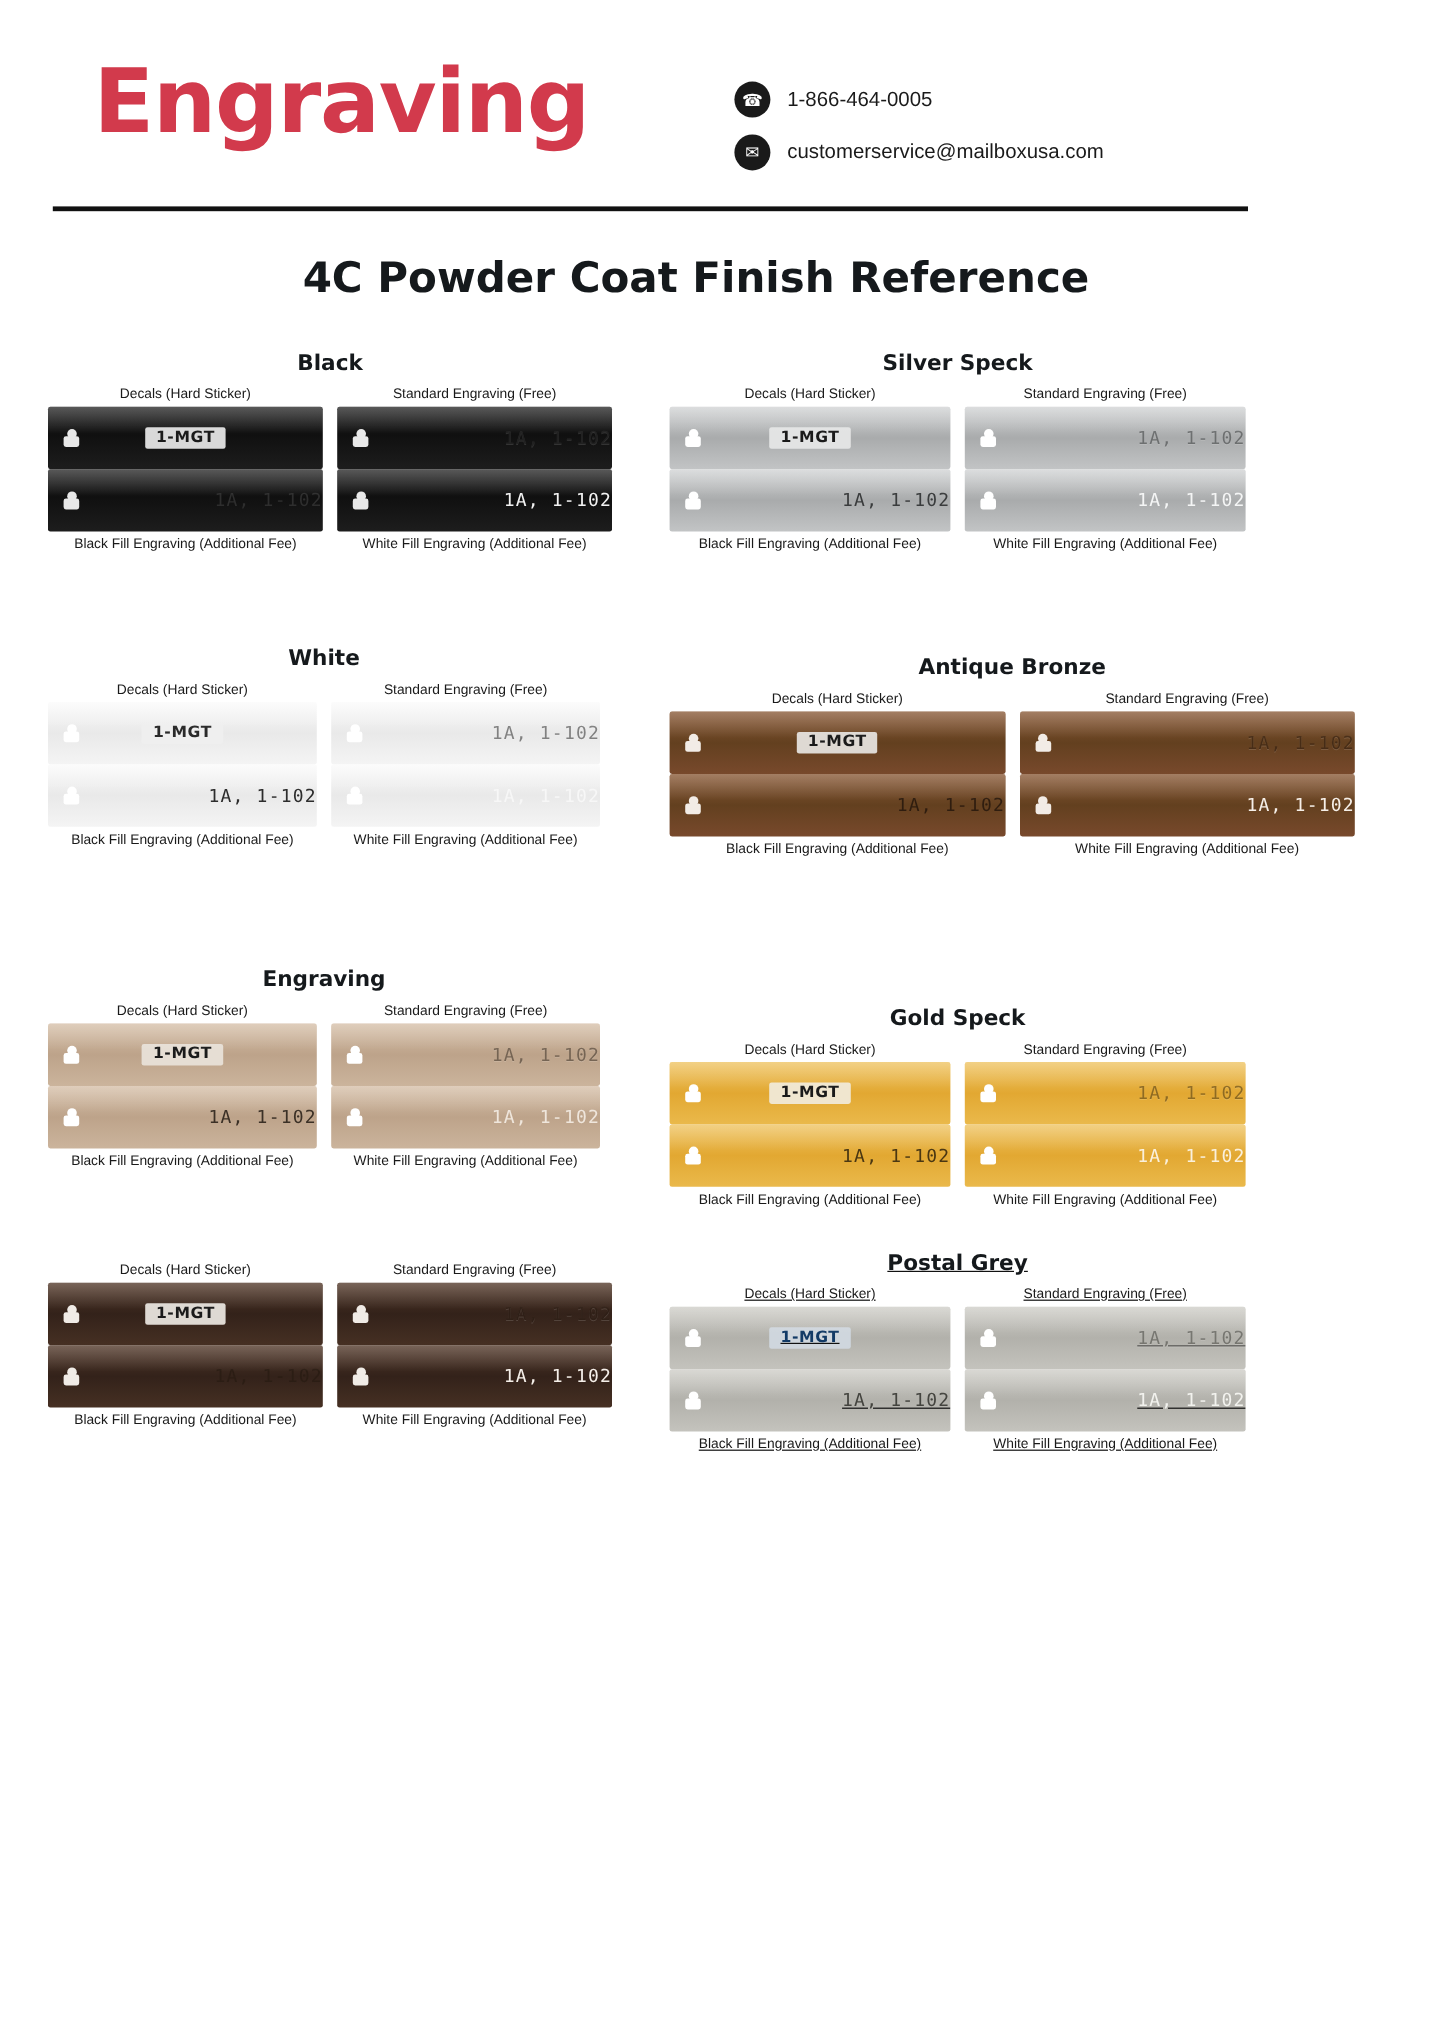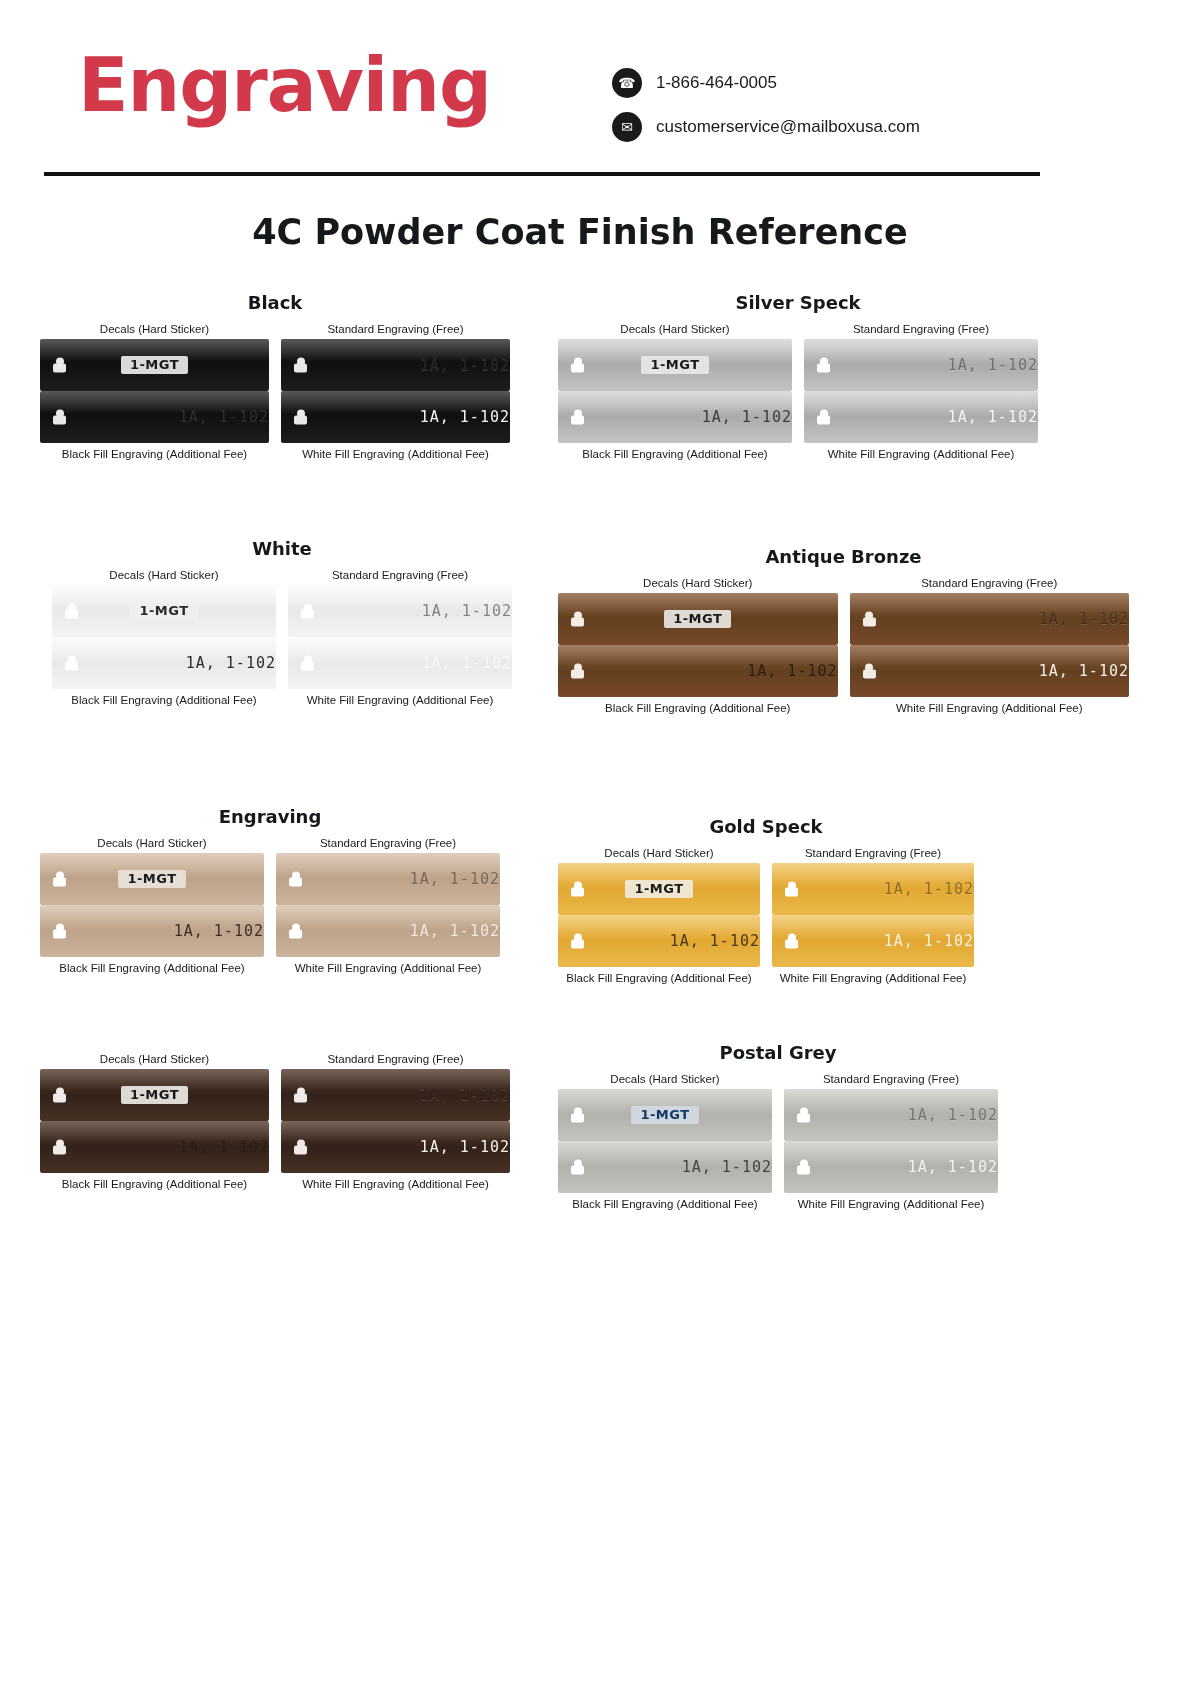--- a/index.html
+++ b/index.html
@@ -273,21 +273,21 @@
         <div class="cell">
           <div class="plate" style="background: linear-gradient(rgb(210, 212, 213) 0%, rgb(169, 171, 172) 50%, rgb(194, 196, 197) 100%);">
             <span class="lock" style="color: rgb(255, 255, 255);"></span>
             <span class="plate-label" style="color: rgb(244, 245, 245);">1A, 1-102</span>
             <span class="sheen"></span>
           </div>
           <div class="cap below">White Fill Engraving (Additional Fee)</div>
         </div>
       </div>
     </div>
-    <div class="group" style="left: 52px; top: 538px; width: 460px;">
+    <div class="group" style="left: 40px; top: 538px; width: 460px;">
       <div class="group-title">White</div>
       <div class="grid">
         <div class="cell">
           <div class="cap">Decals (Hard Sticker)</div>
           <div class="plate" style="background: linear-gradient(rgb(251, 251, 251) 0%, rgb(233, 233, 233) 50%, rgb(244, 244, 244) 100%);">
             <span class="lock" style="color: rgb(255, 255, 255);"></span>
             <span style="width: 100%; display: flex; justify-content: center;">
               <span class="decal" style="background: rgb(239, 239, 239); color: rgb(42, 42, 42);">1-MGT</span>
             </span>
             <span class="sheen"></span>
@@ -390,21 +390,21 @@
         <div class="cell">
           <div class="plate" style="background: linear-gradient(rgb(214, 192, 169) 0%, rgb(189, 163, 138) 50%, rgb(203, 180, 156) 100%);">
             <span class="lock" style="color: rgb(255, 255, 255);"></span>
             <span class="plate-label" style="color: rgb(239, 230, 220);">1A, 1-102</span>
             <span class="sheen"></span>
           </div>
           <div class="cap below">White Fill Engraving (Additional Fee)</div>
         </div>
       </div>
     </div>
-    <div class="group" style="left: 558px; top: 816px; width: 416px;">
+    <div class="group" style="left: 558px; top: 838px; width: 480px;">
       <div class="group-title">Gold Speck</div>
       <div class="grid">
         <div class="cell">
           <div class="cap">Decals (Hard Sticker)</div>
           <div class="plate" style="background: linear-gradient(rgb(239, 196, 99) 0%, rgb(226, 168, 50) 50%, rgb(234, 185, 75) 100%);">
             <span class="lock" style="color: rgb(255, 255, 255);"></span>
             <span style="width: 100%; display: flex; justify-content: center;">
               <span class="decal" style="background: rgb(240, 230, 207); color: rgb(26, 26, 26);">1-MGT</span>
             </span>
             <span class="sheen"></span>
@@ -467,21 +467,21 @@
         <div class="cell">
           <div class="plate" style="background: linear-gradient(rgb(83, 57, 42) 0%, rgb(51, 34, 26) 50%, rgb(70, 48, 35) 100%);">
             <span class="lock" style="color: rgb(240, 235, 230);"></span>
             <span class="plate-label" style="color: rgb(245, 239, 233);">1A, 1-102</span>
             <span class="sheen"></span>
           </div>
           <div class="cap below">White Fill Engraving (Additional Fee)</div>
         </div>
       </div>
     </div>
-    <div class="group" style="left: 558px; top: 1042px; width: 440px;">
+    <div class="group" style="left: 558px; top: 1042px; width: 480px; text-decoration: underline;">
       <div class="group-title">Postal Grey</div>
       <div class="grid">
         <div class="cell">
           <div class="cap">Decals (Hard Sticker)</div>
           <div class="plate" style="background: linear-gradient(rgb(207, 206, 200) 0%, rgb(178, 177, 171) 50%, rgb(196, 195, 189) 100%);">
             <span class="lock" style="color: rgb(255, 255, 255);"></span>
             <span style="width: 100%; display: flex; justify-content: center;">
               <span class="decal" style="background: rgb(207, 214, 221); color: rgb(18, 58, 102);">1-MGT</span>
             </span>
             <span class="sheen"></span>

